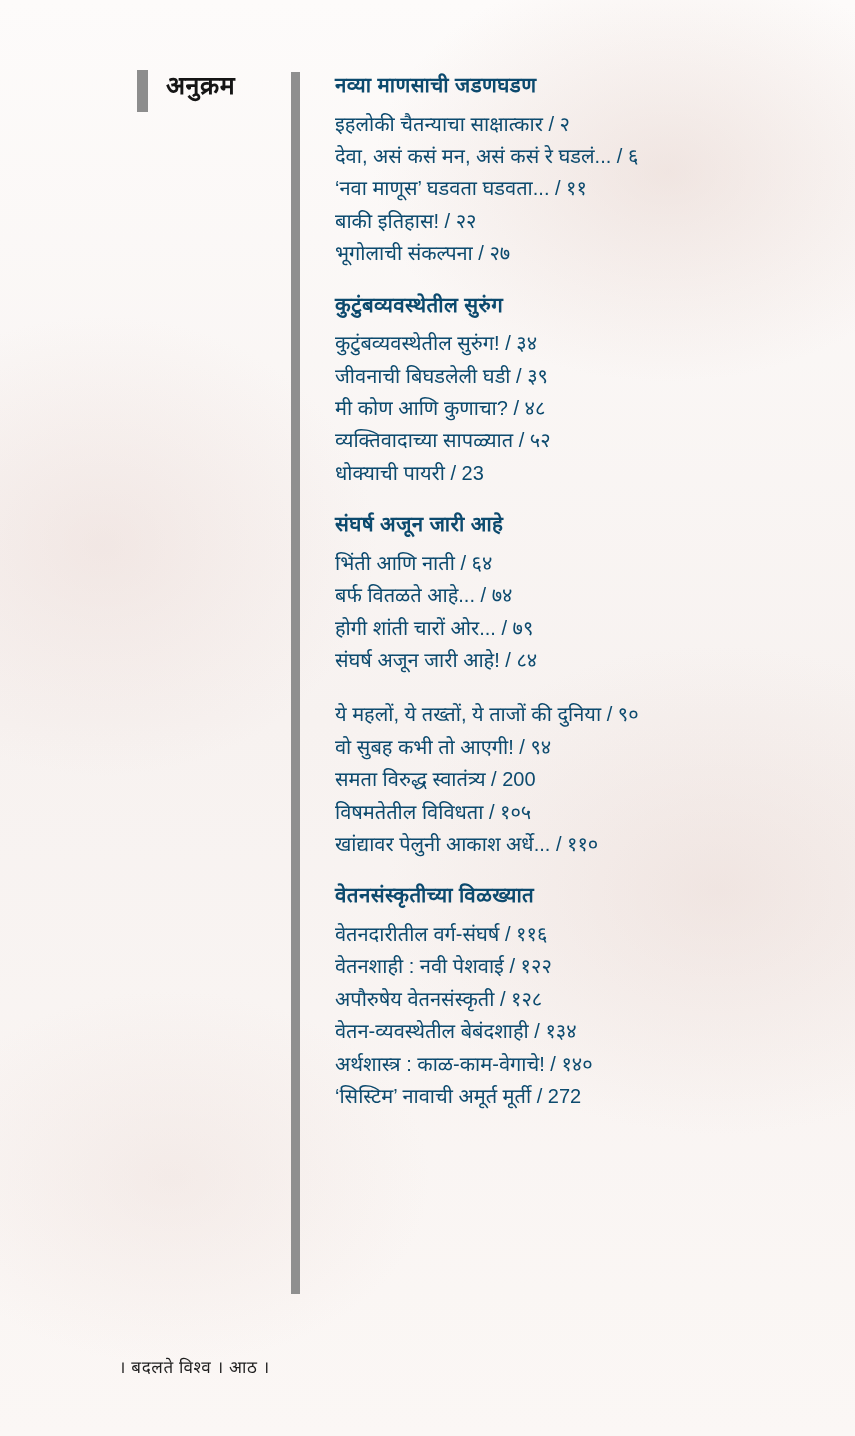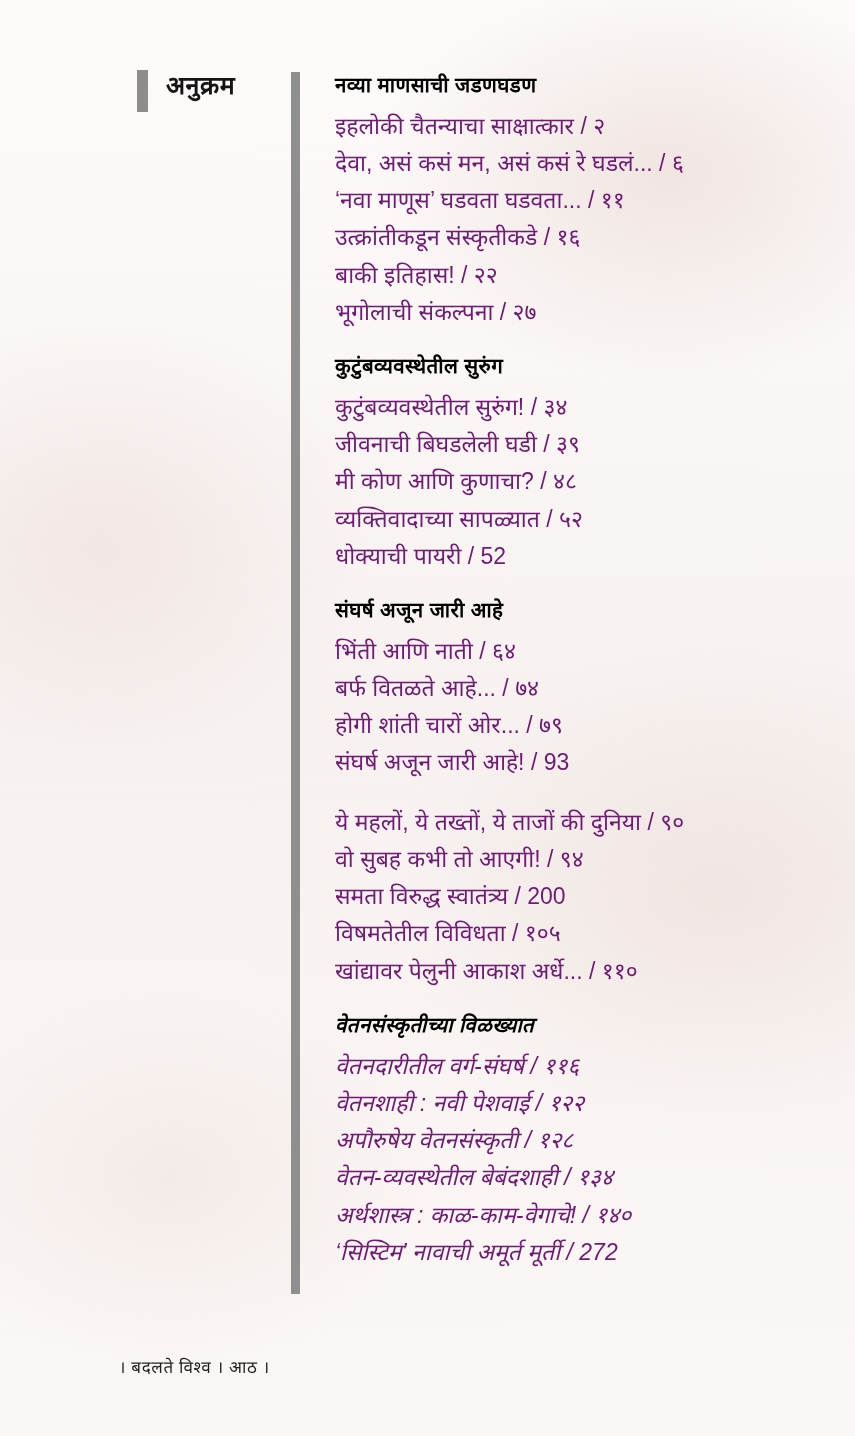--- a/index.html
+++ b/index.html
@@ -74,37 +74,37 @@
   
   .toc-list {
     position: absolute;
     left: 290px;
     top: 72px;
     width: 520px;
   }
   .section {
     margin-bottom: 22px;
   }
-  .section:last-child { margin-bottom: 0; font-style: italic; }
+  .section:last-child { margin-bottom: 0; }
 
   .section-title {
     font-family: "Liberation Sans", sans-serif;
     font-size: 20.5px;
     font-weight: 700;
-    color: #000000;
+    color: #0c4a6e;
     letter-spacing: 0.4px;
     margin-bottom: 9px;
     line-height: 1.3;
     white-space: nowrap;
   }
   .entry {
     font-family: "Liberation Sans", sans-serif;
-    font-size: 23px;
+    font-size: 20px;
     font-weight: 400;
-    color: #701a75;
+    color: #0c4a6e;
     line-height: 1.62;
     white-space: nowrap;
   }
 
   
   .footer {
     position: absolute;
     left: 74px;
     bottom: 58px;
     font-family: "Liberation Sans", sans-serif;
@@ -128,40 +128,39 @@
 
   <div class="divider"></div>
 
   <div class="toc-list">
 
     <div class="section">
       <div class="section-title">नव्या माणसाची जडणघडण</div>
       <div class="entry">इहलोकी चैतन्याचा साक्षात्कार / २</div>
       <div class="entry">देवा, असं कसं मन, असं कसं रे घडलं... / ६</div>
       <div class="entry">‘नवा माणूस’ घडवता घडवता... / ११</div>
-      <div class="entry">उत्क्रांतीकडून संस्कृतीकडे / १६</div>
       <div class="entry">बाकी इतिहास! / २२</div>
       <div class="entry">भूगोलाची संकल्पना / २७</div>
     </div>
 
     <div class="section">
       <div class="section-title">कुटुंबव्यवस्थेतील  सुरुंग</div>
       <div class="entry">कुटुंबव्यवस्थेतील सुरुंग! / ३४</div>
       <div class="entry">जीवनाची बिघडलेली घडी / ३९</div>
       <div class="entry">मी कोण आणि कुणाचा? / ४८</div>
       <div class="entry">व्यक्तिवादाच्या सापळ्यात / ५२</div>
-      <div class="entry">धोक्याची पायरी / 52</div>
+      <div class="entry">धोक्याची पायरी / 23</div>
     </div>
 
     <div class="section">
       <div class="section-title">संघर्ष अजून जारी आहे</div>
       <div class="entry">भिंती आणि नाती / ६४</div>
       <div class="entry">बर्फ वितळते आहे... / ७४</div>
       <div class="entry">होगी शांती चारों ओर... / ७९</div>
-      <div class="entry">संघर्ष अजून जारी आहे! / 93</div>
+      <div class="entry">संघर्ष अजून जारी आहे! / ८४</div>
     </div>
 
     <div class="section">
       <div class="entry">ये महलों, ये तख्तों, ये ताजों की दुनिया / ९०</div>
       <div class="entry">वो सुबह कभी तो आएगी! / ९४</div>
       <div class="entry">समता विरुद्ध स्वातंत्र्य / 200</div>
       <div class="entry">विषमतेतील विविधता / १०५</div>
       <div class="entry">खांद्यावर पेलुनी आकाश अर्धे... / ११०</div>
     </div>
 

